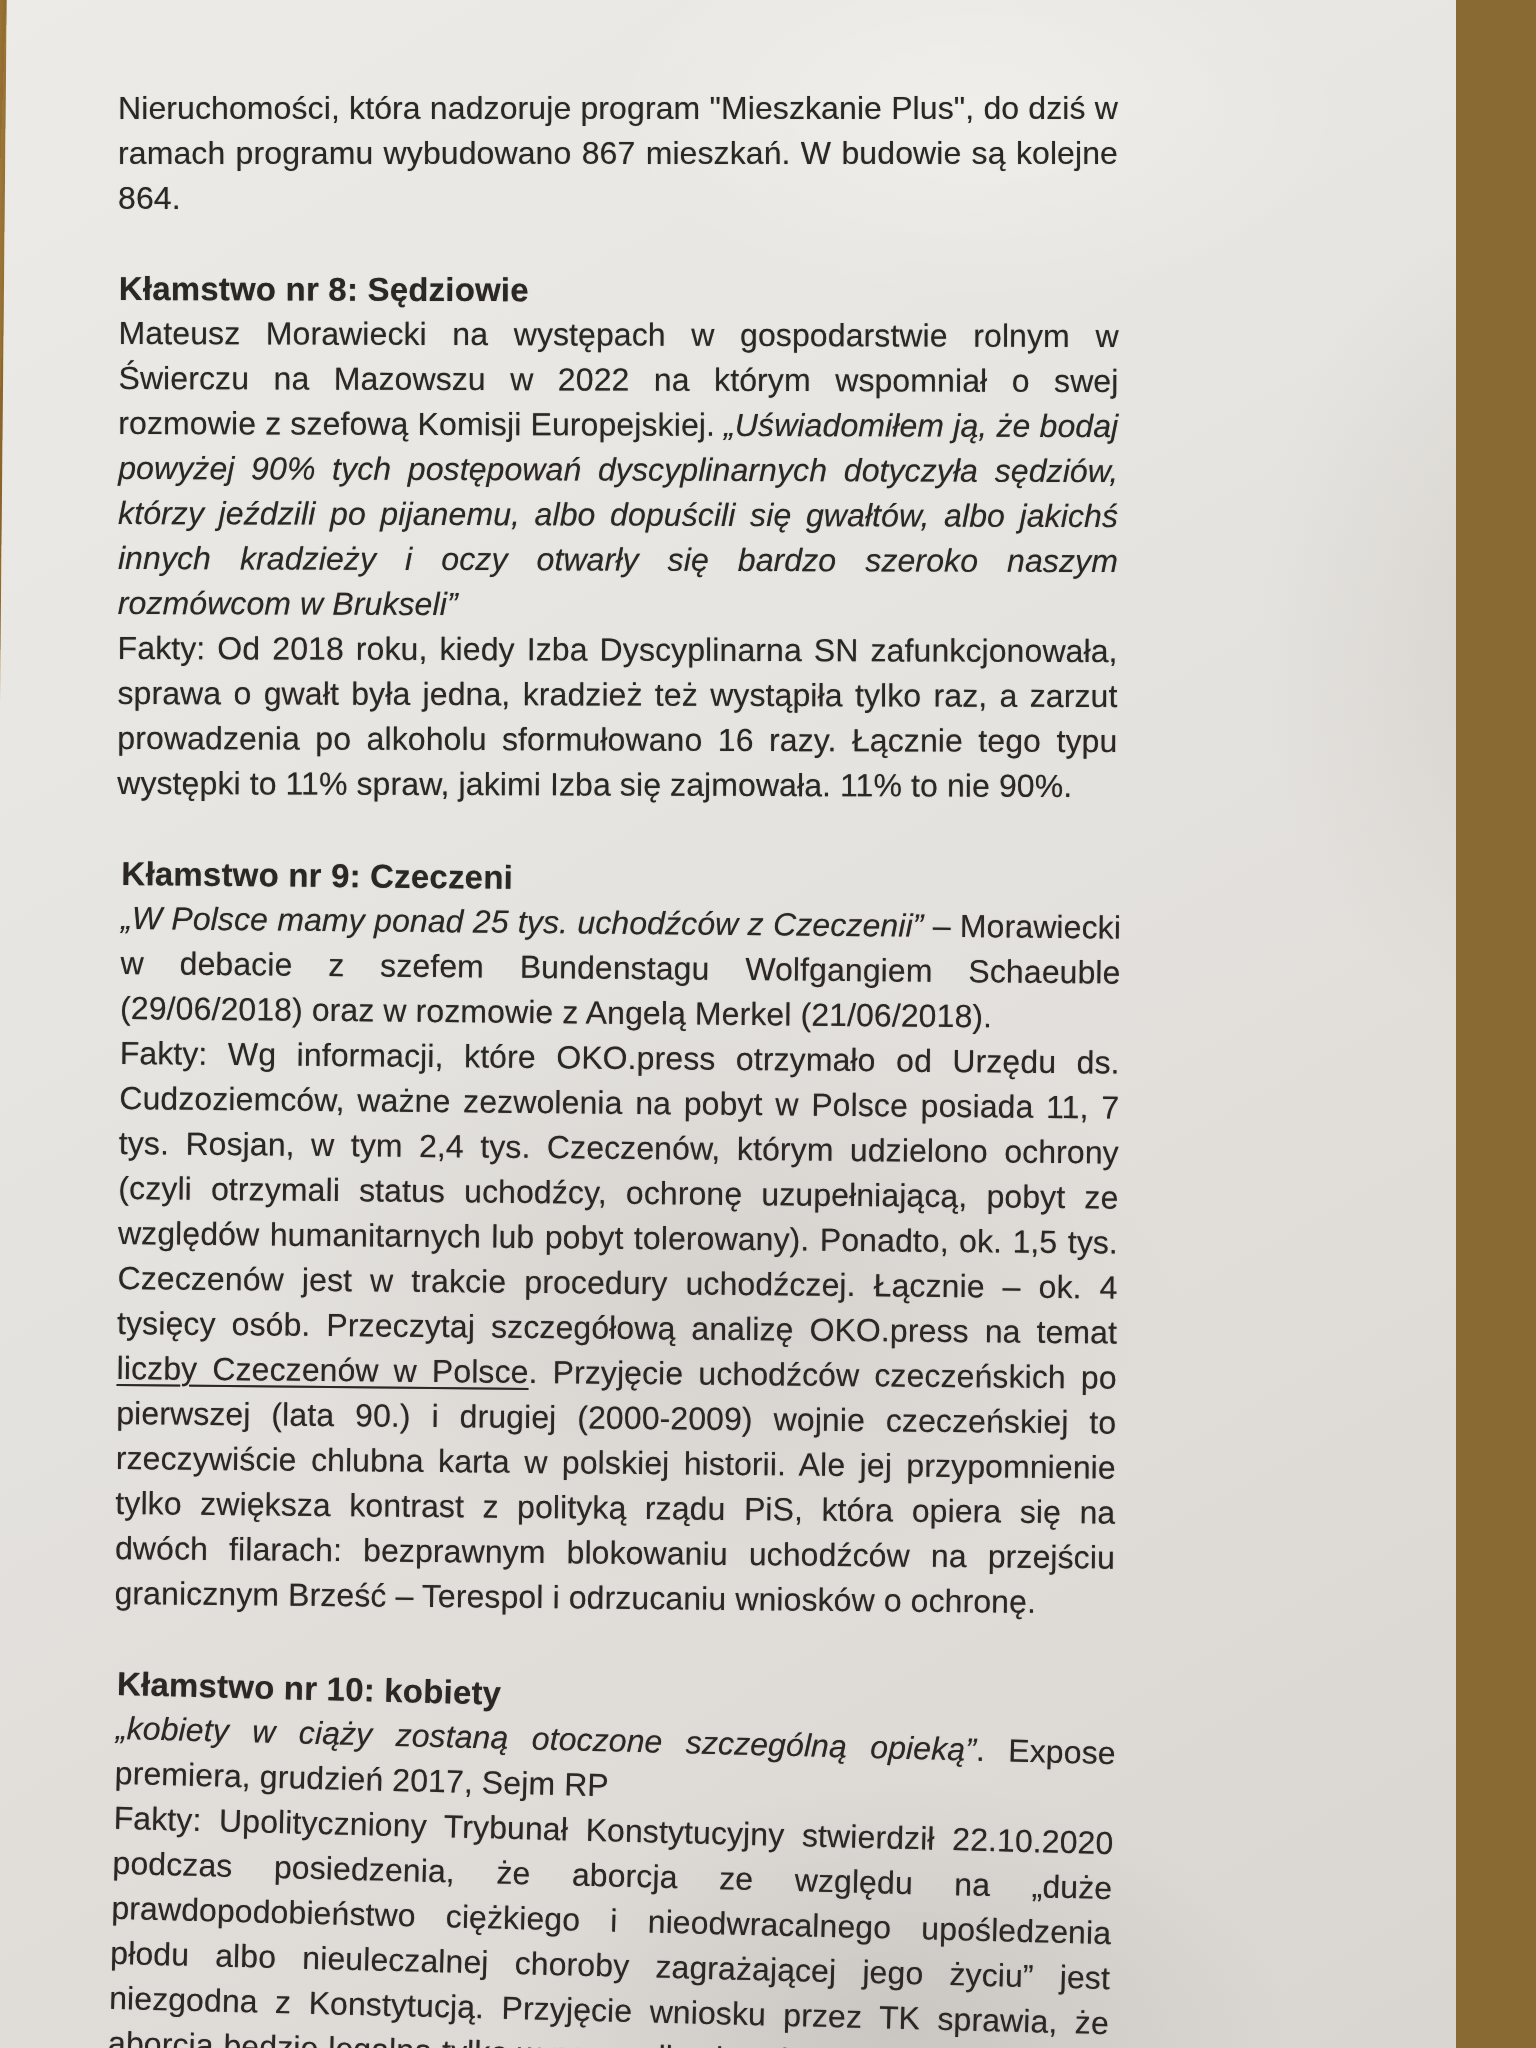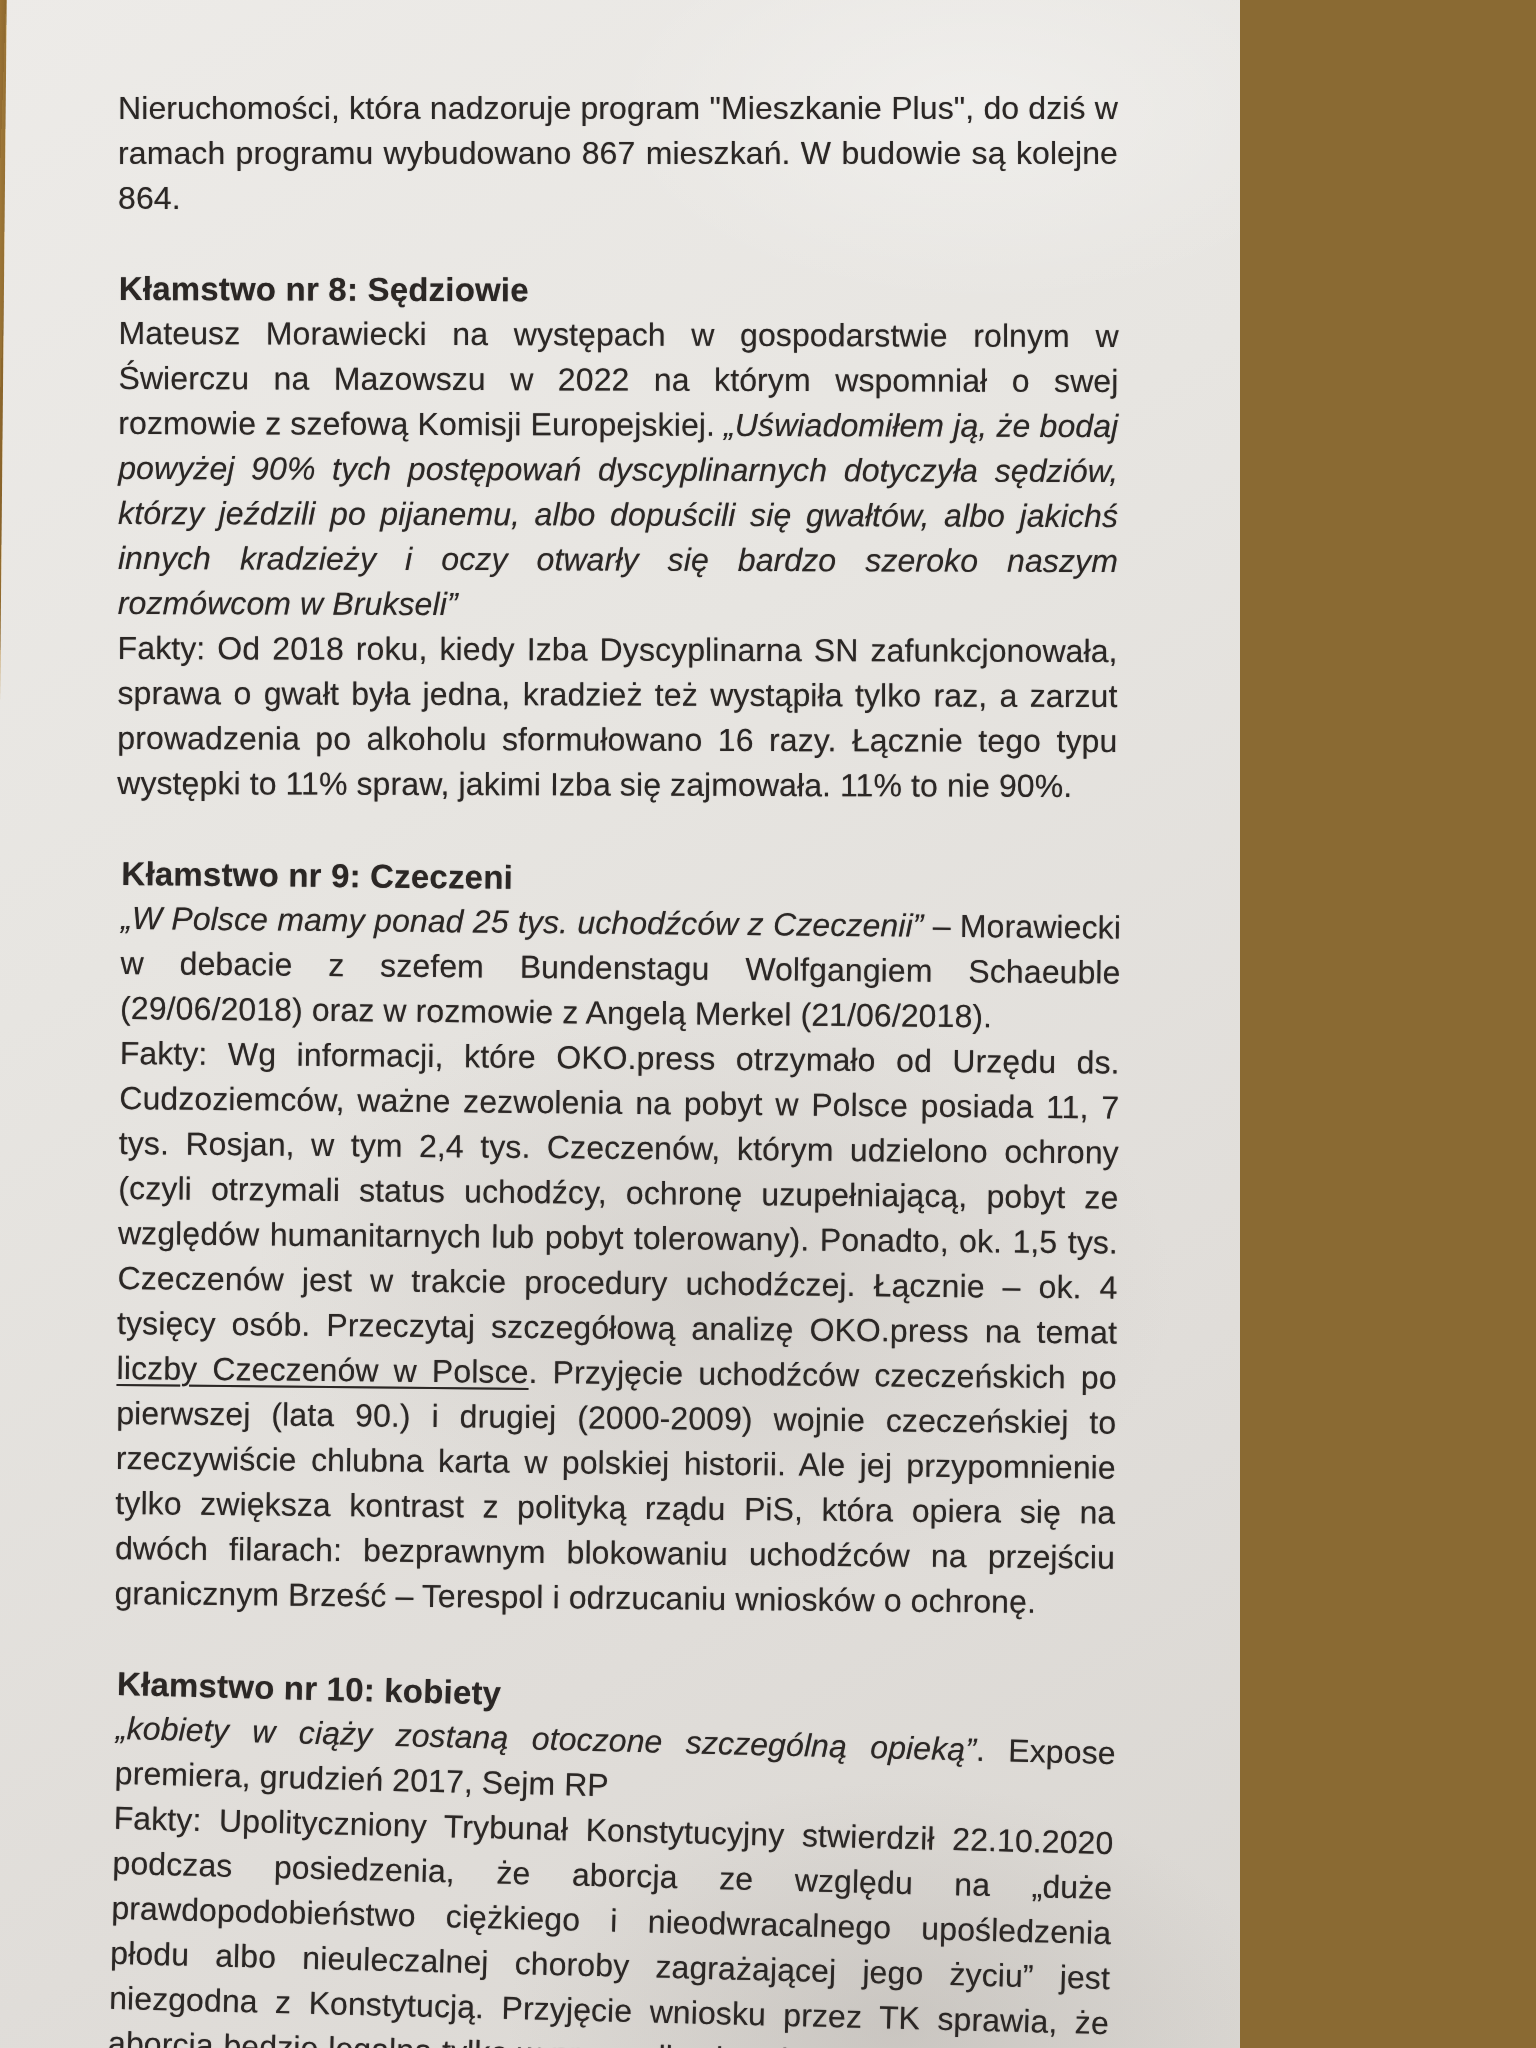--- a/index.html
+++ b/index.html
@@ -7,21 +7,21 @@
     padding: 0;
     width: 1536px;
     height: 2048px;
     overflow: hidden;
     background: #8a6a33;
     font-family: "Liberation Sans", "DejaVu Sans", sans-serif;
   }
   .photo {
     position: absolute;
     inset: 0;
-    width: 1240px;
+    width: 1456px;
     height: 2048px;
     overflow: hidden;
   }
   
   .wood {
     position: absolute;
     inset: 0;
     background:
       radial-gradient(ellipse 220px 160px at 0% 100%, rgba(46,24,6,0.85), rgba(46,24,6,0) 70%),
       radial-gradient(ellipse 120px 300px at 0% 78%, rgba(120,70,20,0.5), rgba(120,70,20,0) 70%),

